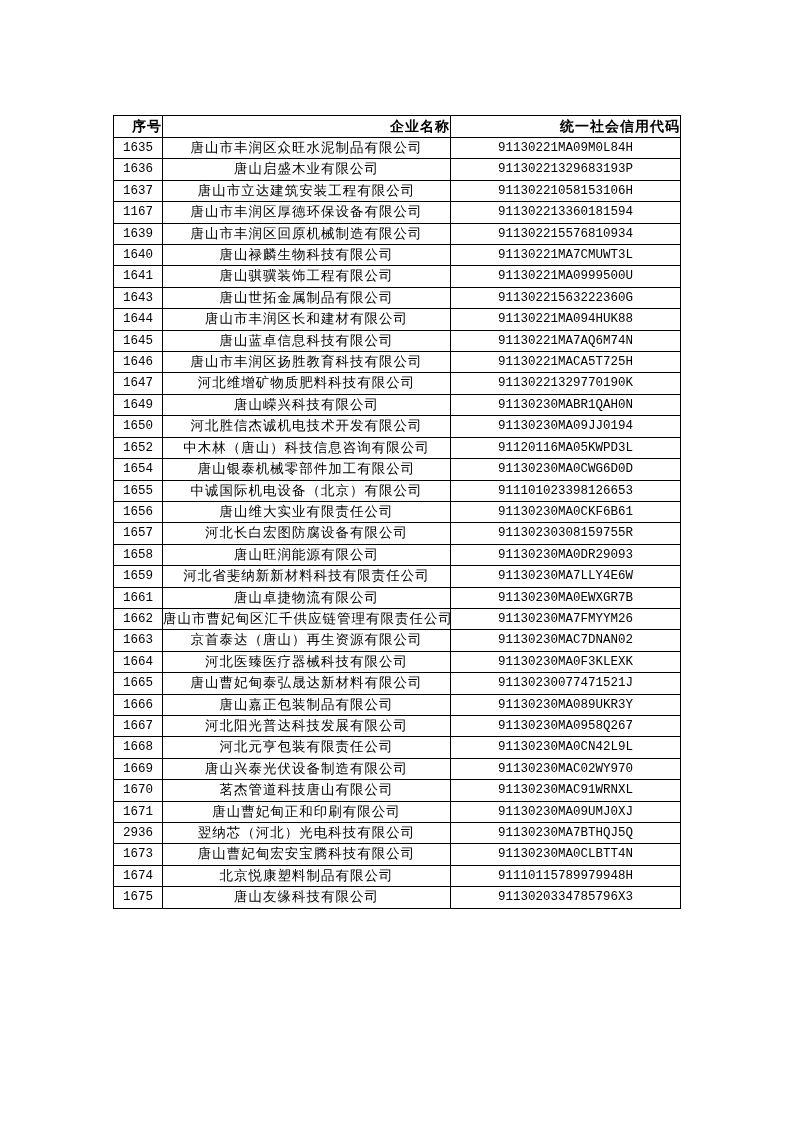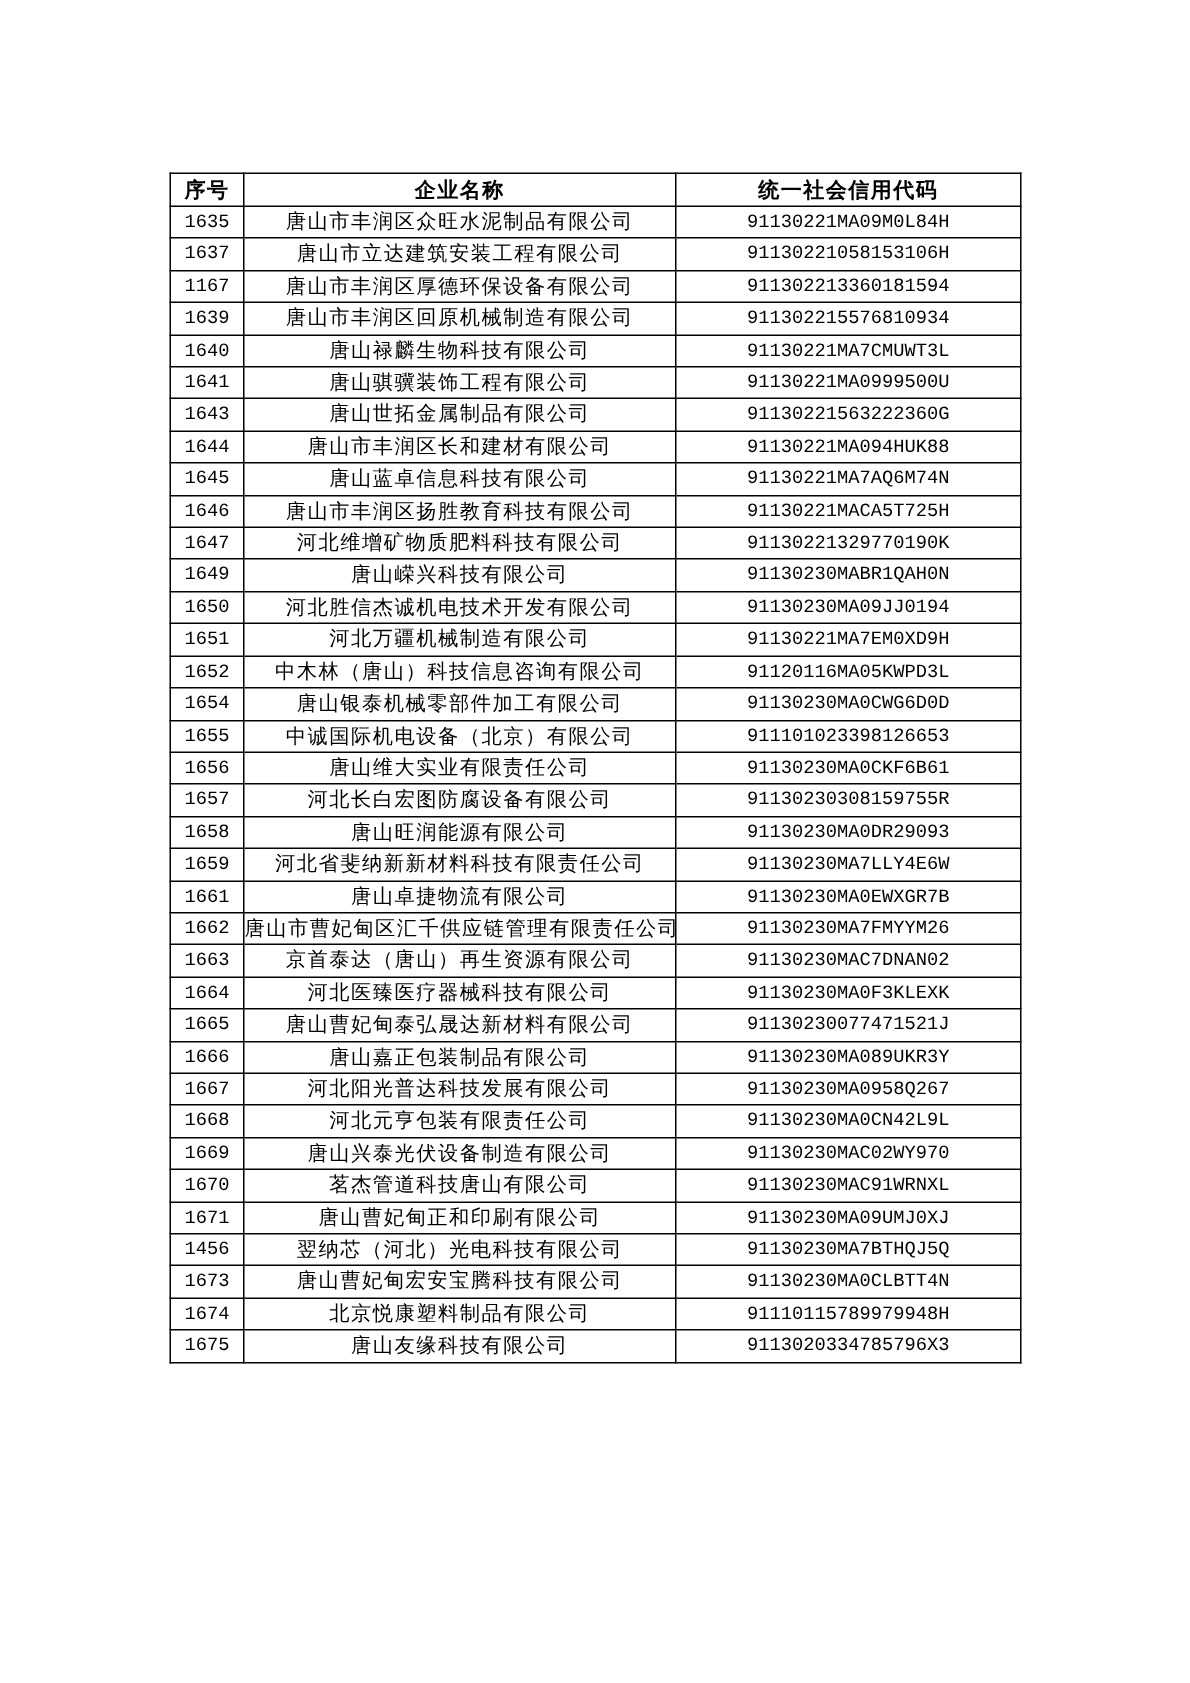--- a/index.html
+++ b/index.html
@@ -39,20 +39,21 @@
     white-space: nowrap;
     overflow: hidden;
     color: #000000;
   }
   th {
     height: 21px;
     font-family: Liberation Sans, sans-serif;
     font-weight: bold;
     font-size: 14px;
     letter-spacing: 1px;
+    text-align: right;
   }
   td {
     height: 20.4px;
     line-height: 20.4px;
   }
   td.col-no, td.col-code {
     font-family: "Liberation Mono", "DejaVu Sans Mono", monospace;
     font-size: 12.5px;
     letter-spacing: 0px;
   }
@@ -80,20 +81,25 @@
         <th>统一社会信用代码</th>
       </tr>
     </thead>
     <tbody>
         <tr>
           <td class="col-no">1635</td>
           <td class="col-name">唐山市丰润区众旺水泥制品有限公司</td>
           <td class="col-code">91130221MA09M0L84H</td>
         </tr>
         <tr>
+          <td class="col-no">1636</td>
+          <td class="col-name">唐山启盛木业有限公司</td>
+          <td class="col-code">91130221329683193P</td>
+        </tr>
+        <tr>
           <td class="col-no">1637</td>
           <td class="col-name">唐山市立达建筑安装工程有限公司</td>
           <td class="col-code">91130221058153106H</td>
         </tr>
         <tr>
           <td class="col-no">1167</td>
           <td class="col-name">唐山市丰润区厚德环保设备有限公司</td>
           <td class="col-code">911302213360181594</td>
         </tr>
         <tr>
@@ -140,25 +146,20 @@
           <td class="col-no">1649</td>
           <td class="col-name">唐山嵘兴科技有限公司</td>
           <td class="col-code">91130230MABR1QAH0N</td>
         </tr>
         <tr>
           <td class="col-no">1650</td>
           <td class="col-name">河北胜信杰诚机电技术开发有限公司</td>
           <td class="col-code">91130230MA09JJ0194</td>
         </tr>
         <tr>
-          <td class="col-no">1651</td>
-          <td class="col-name">河北万疆机械制造有限公司</td>
-          <td class="col-code">91130221MA7EM0XD9H</td>
-        </tr>
-        <tr>
           <td class="col-no">1652</td>
           <td class="col-name">中木林（唐山）科技信息咨询有限公司</td>
           <td class="col-code">91120116MA05KWPD3L</td>
         </tr>
         <tr>
           <td class="col-no">1654</td>
           <td class="col-name">唐山银泰机械零部件加工有限公司</td>
           <td class="col-code">91130230MA0CWG6D0D</td>
         </tr>
         <tr>
@@ -235,21 +236,21 @@
           <td class="col-no">1670</td>
           <td class="col-name">茗杰管道科技唐山有限公司</td>
           <td class="col-code">91130230MAC91WRNXL</td>
         </tr>
         <tr>
           <td class="col-no">1671</td>
           <td class="col-name">唐山曹妃甸正和印刷有限公司</td>
           <td class="col-code">91130230MA09UMJ0XJ</td>
         </tr>
         <tr>
-          <td class="col-no">1456</td>
+          <td class="col-no">2936</td>
           <td class="col-name">翌纳芯（河北）光电科技有限公司</td>
           <td class="col-code">91130230MA7BTHQJ5Q</td>
         </tr>
         <tr>
           <td class="col-no">1673</td>
           <td class="col-name">唐山曹妃甸宏安宝腾科技有限公司</td>
           <td class="col-code">91130230MA0CLBTT4N</td>
         </tr>
         <tr>
           <td class="col-no">1674</td>

